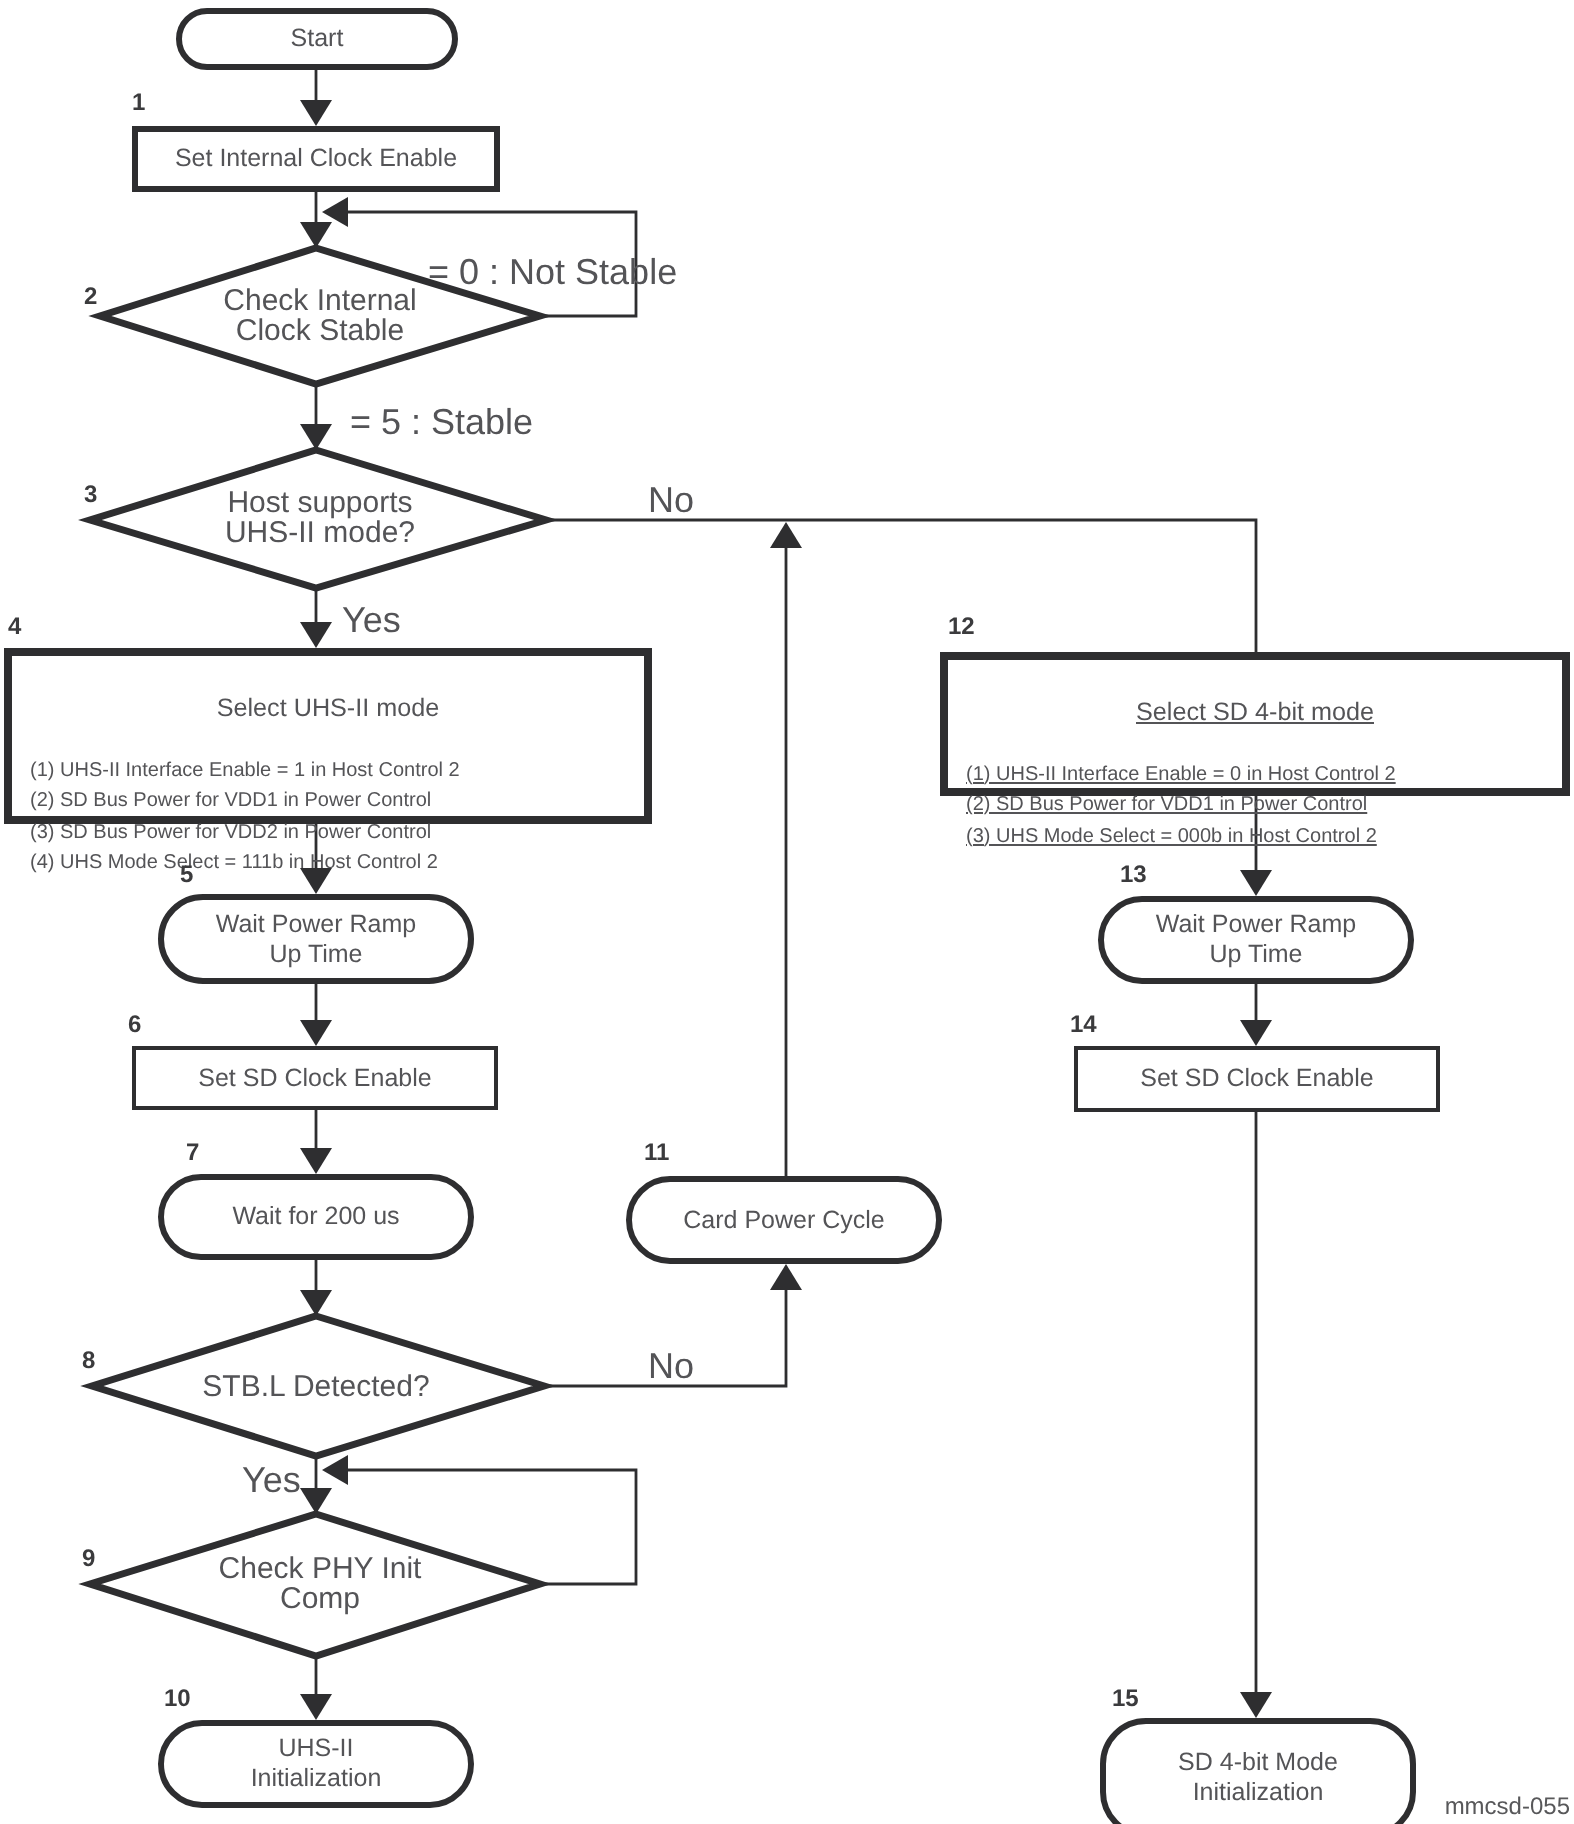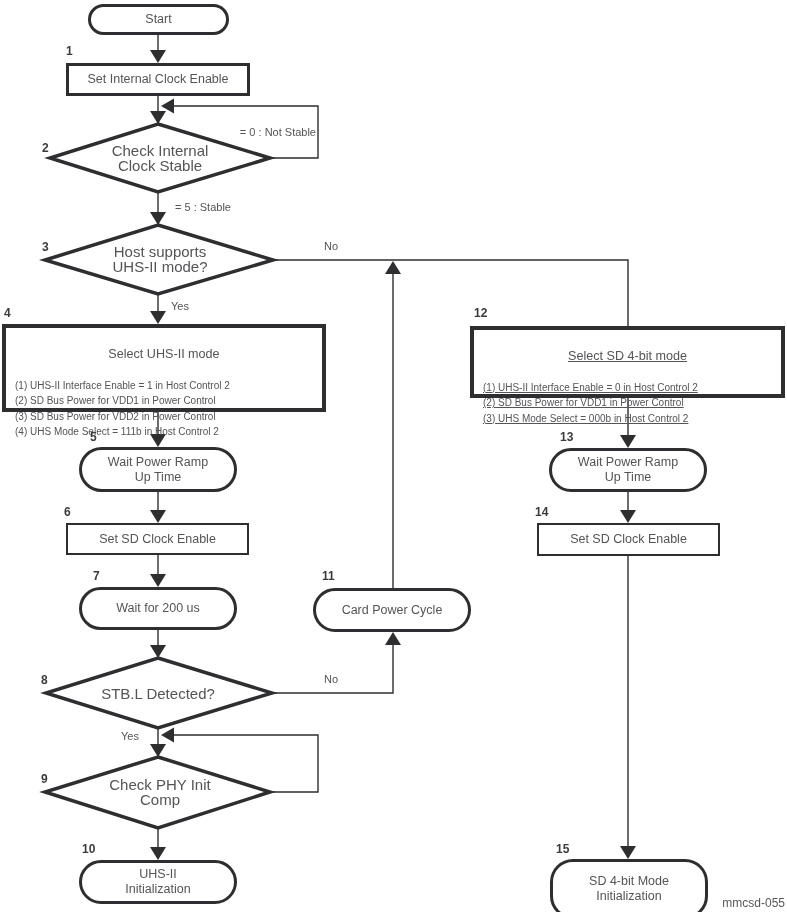--- a/index.html
+++ b/index.html
@@ -36,21 +36,21 @@
   .dtext{
     position:absolute;display:flex;align-items:center;justify-content:center;
     text-align:center;white-space:pre-line;color:var(--text);
     font-size:15px;line-height:15px;
   }
   .num{
     position:absolute;font-weight:bold;font-size:12px;color:#3b3b3d;
     white-space:nowrap;
   }
   .elabel{
-    position:absolute;font-size:11px;color:var(--text);white-space:nowrap;
+    position:absolute;font-size:18px;color:var(--text);white-space:nowrap;
   }
   .figid{
     position:absolute;right:2px;top:896px;
     font-size:12px;color:#58585a;
   }
 </style>
 </head>
 <body>
 
 <div class="canvas">

